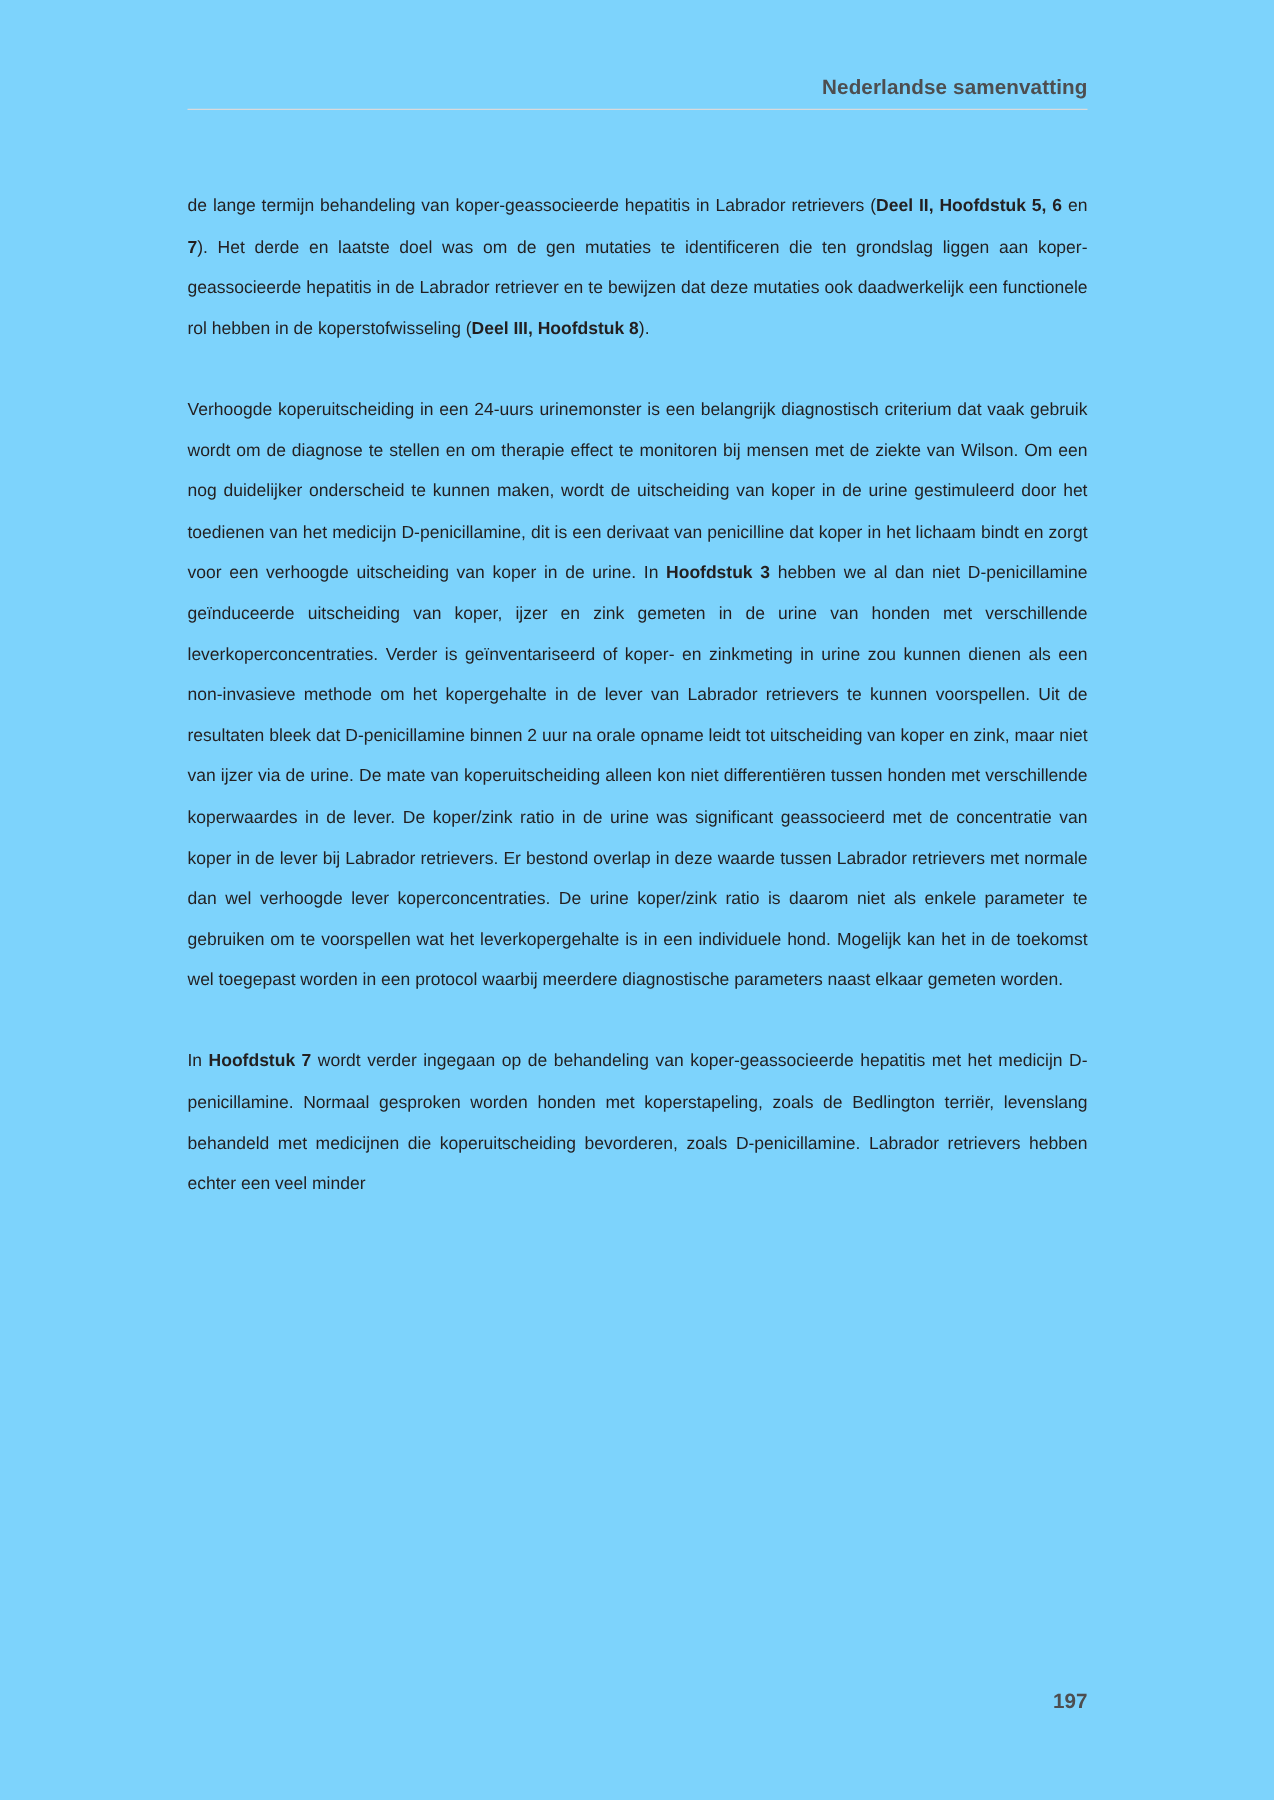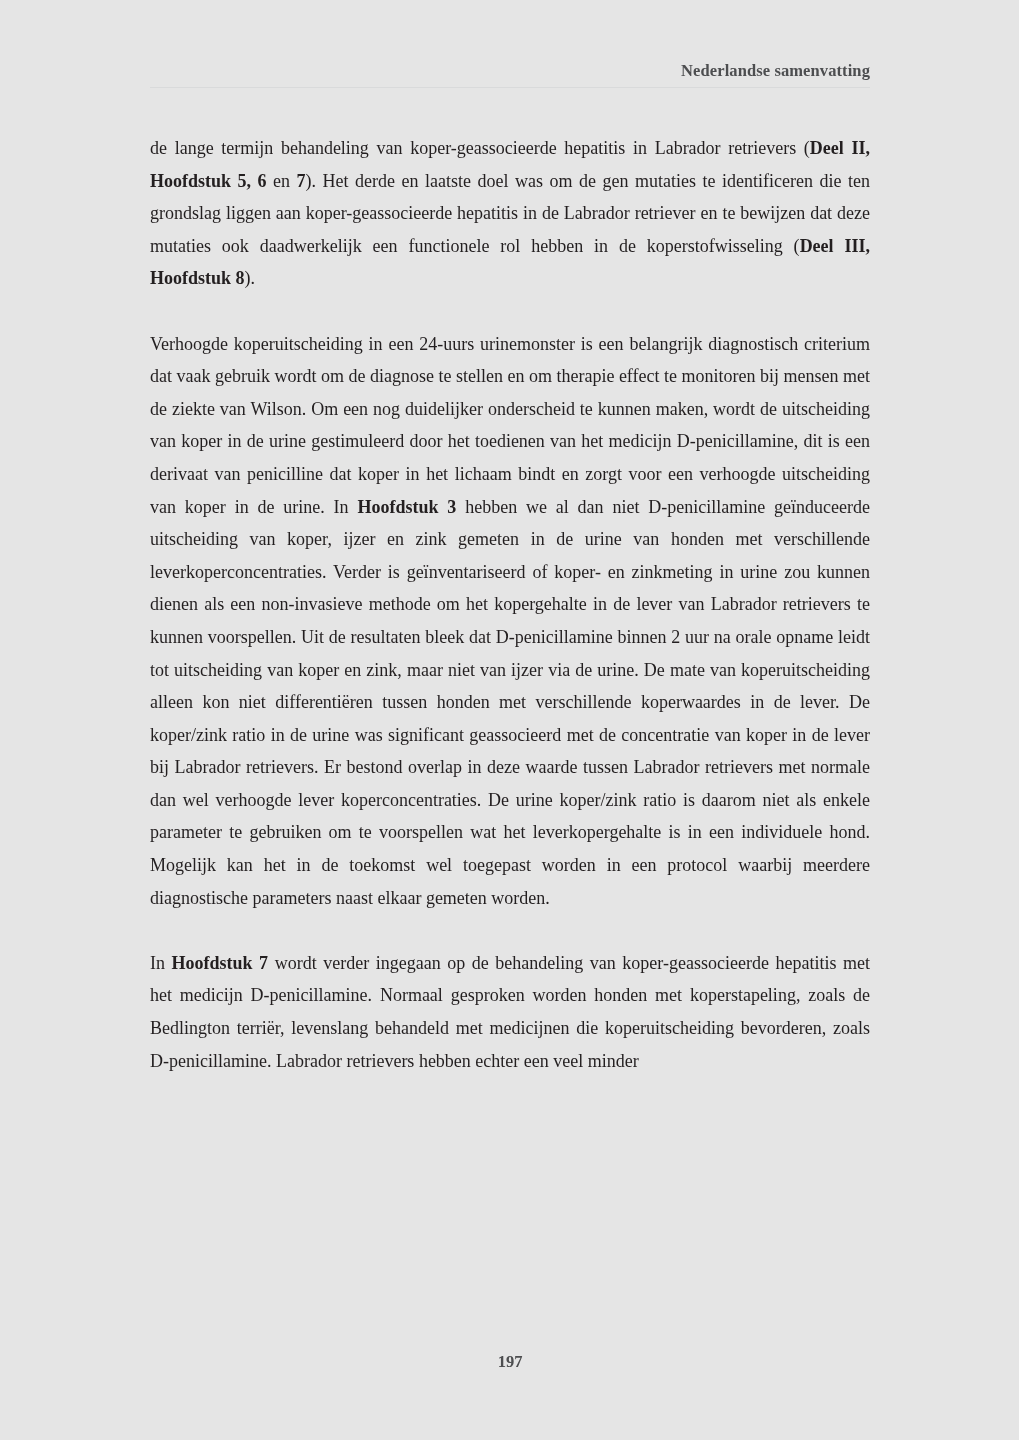--- a/index.html
+++ b/index.html
@@ -11,22 +11,21 @@
     height: 1440px;
     background: #ffffff;
     font-family: "Liberation Sans", "DejaVu Sans", sans-serif;
     color: #231f20;
     position: relative;
     overflow: hidden;
   }
   .page {
     position: absolute;
     inset: 0;
-    background: #e5e5e5;
-    font-family: Liberation Serif, serif;
+    background: #7dd3fc;
   }
   .header-title {
     position: absolute;
     top: 61px;
     left: 150px;
     width: 720px;
     text-align: right;
     font-size: 16.5px;
     font-weight: bold;
     color: #4d4e50;
@@ -35,41 +34,41 @@
   .header-rule {
     position: absolute;
     top: 87px;
     left: 150px;
     width: 720px;
     height: 0;
     border-top: 1px solid #d9dadb;
   }
   .body-text {
     position: absolute;
-    top: 132px;
+    top: 148px;
     left: 150px;
     width: 720px;
-    font-size: 18px;
+    font-size: 14px;
     line-height: 32.6px;
     text-align: justify;
     color: #231f20;
   }
   .body-text p {
     margin: 0 0 32.6px 0;
     padding: 0;
   }
   .body-text b {
     font-weight: bold;
   }
   .page-number {
     position: absolute;
     top: 1352px;
     left: 150px;
     width: 720px;
-    text-align: center;
+    text-align: right;
     font-size: 16.5px;
     font-weight: bold;
     color: #4d4e50;
   }
 </style>
 </head>
 <body>
 
 <div class="page">
 

